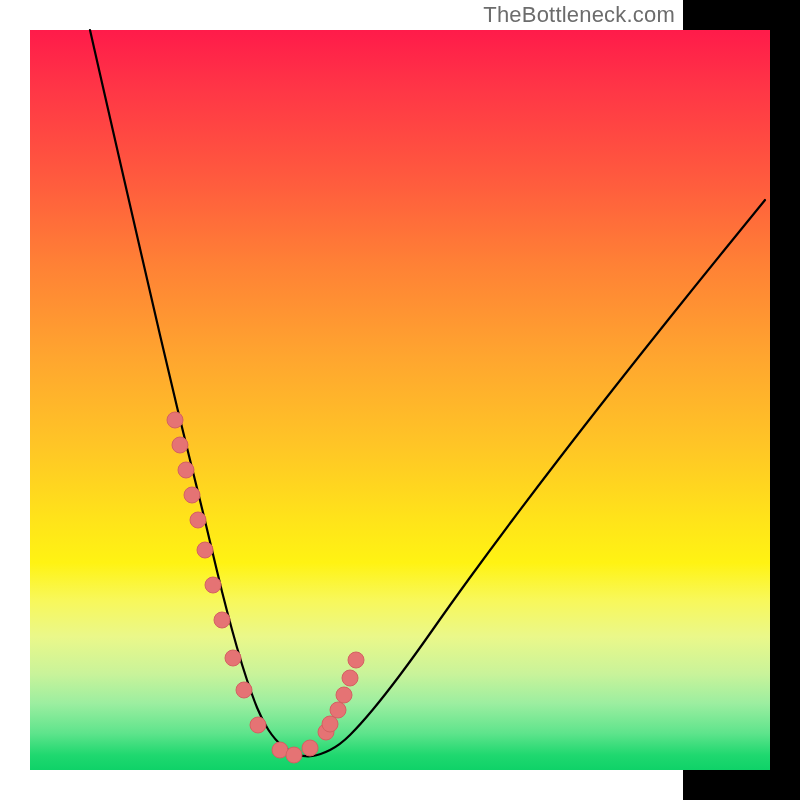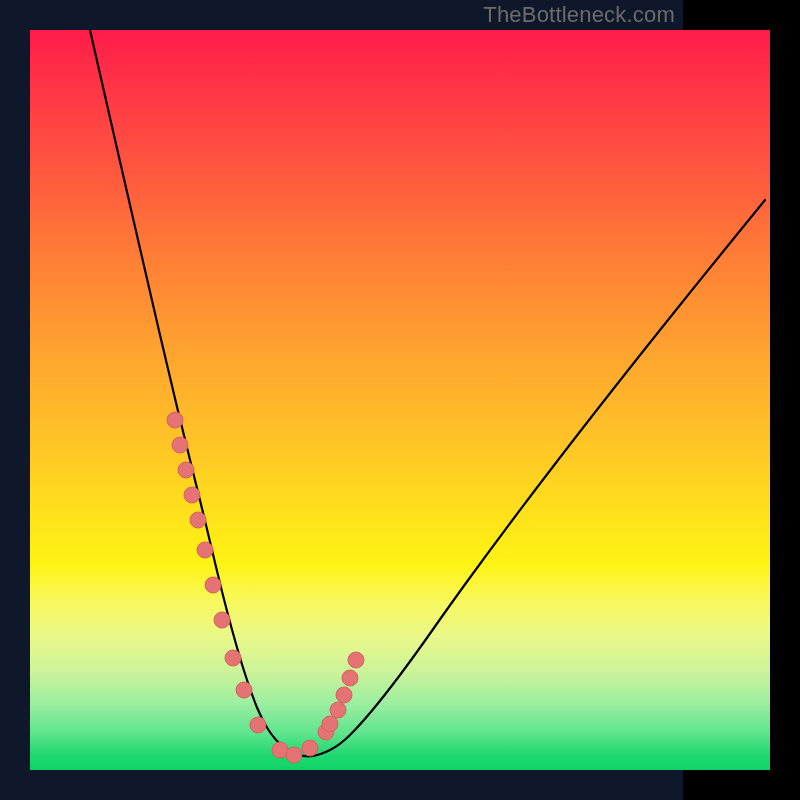--- a/index.html
+++ b/index.html
@@ -8,21 +8,21 @@
     width: 800px;
     height: 800px;
     overflow: hidden;
     background: #000;
     font-family: Arial, Helvetica, sans-serif;
   }
   .frame {
     position: relative;
     width: 683px;
     height: 800px;
-    background: #0f172a;
+    background: #ffffff;
   }
   .plot-area {
     position: absolute;
     left: 30px;
     top: 30px;
     width: 740px;
     height: 740px;
     
     background: linear-gradient(
       to bottom,

